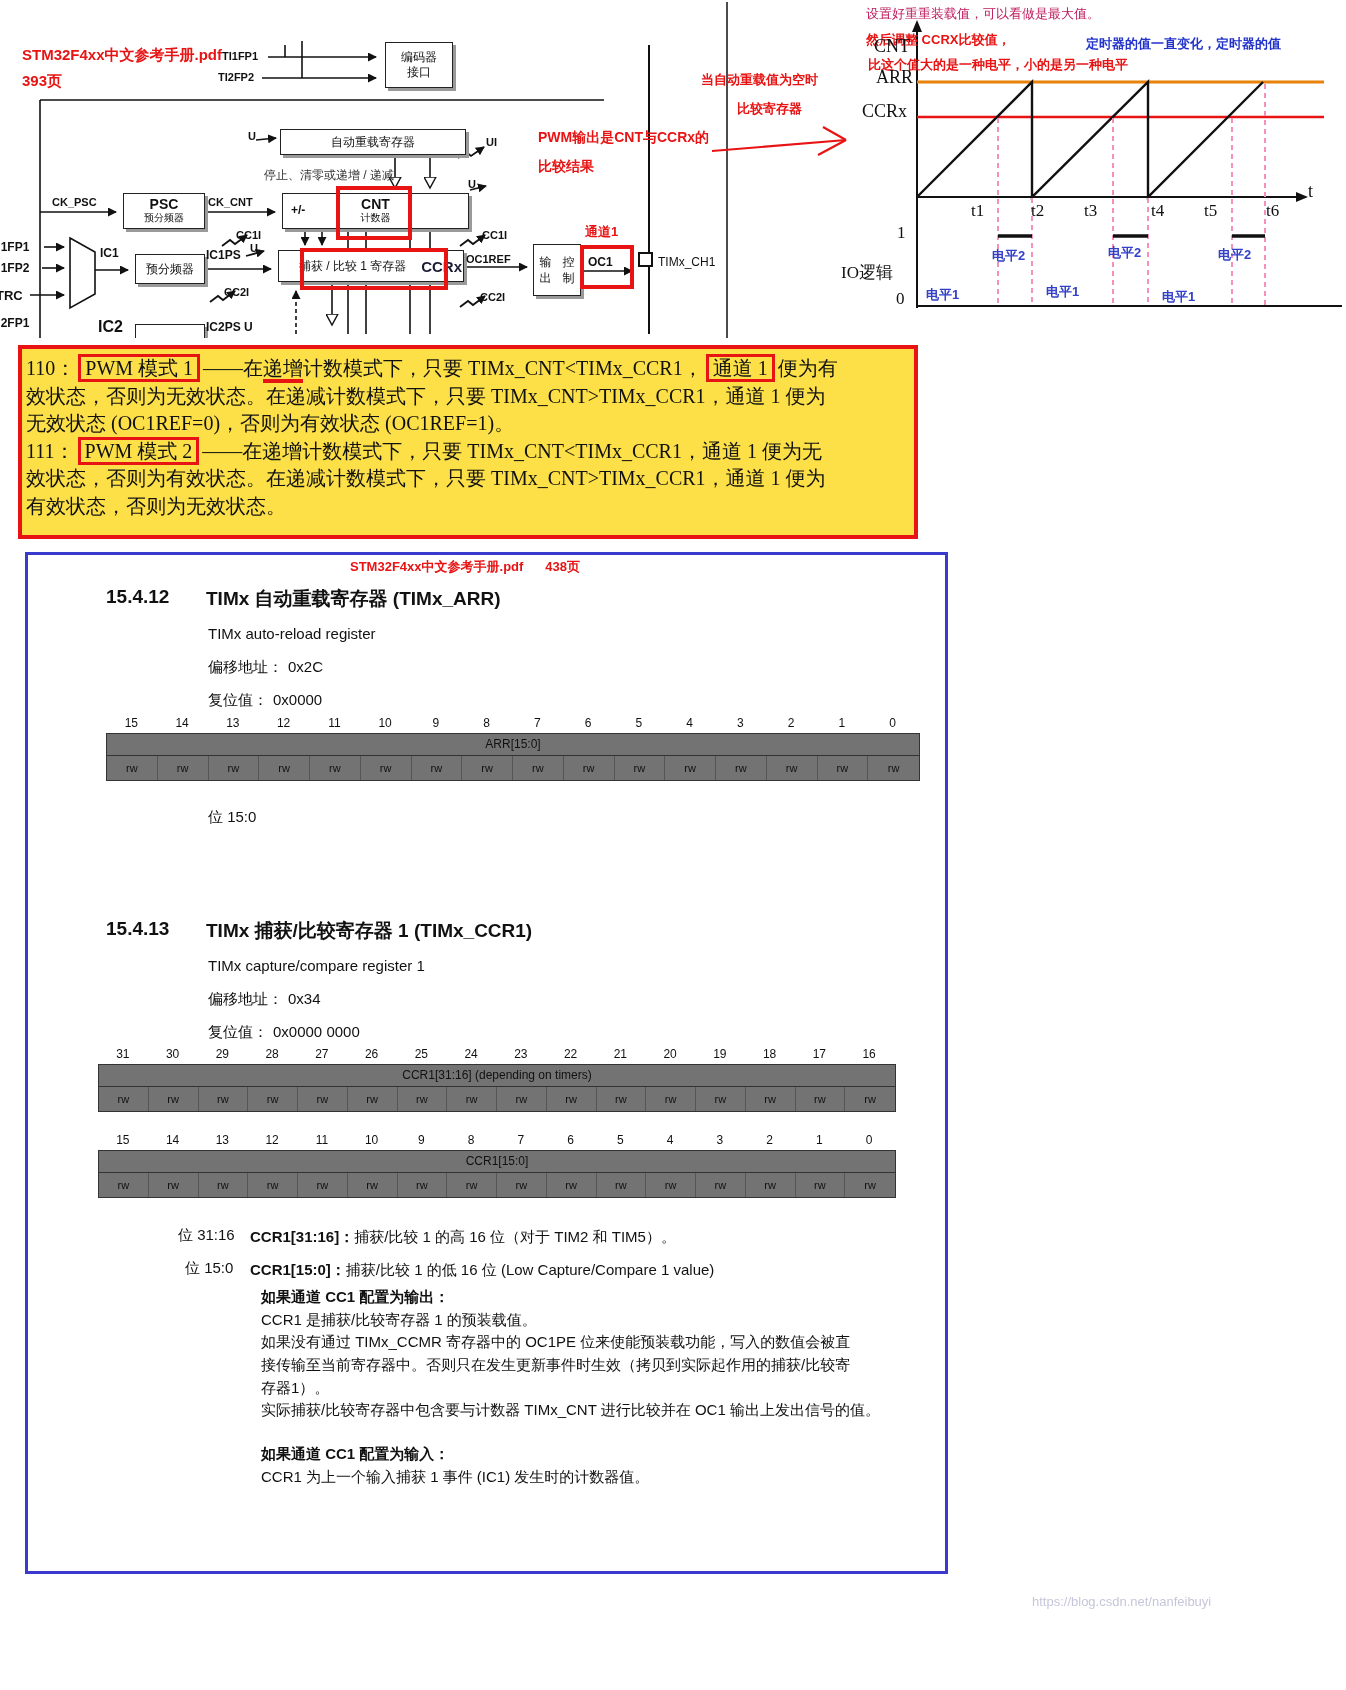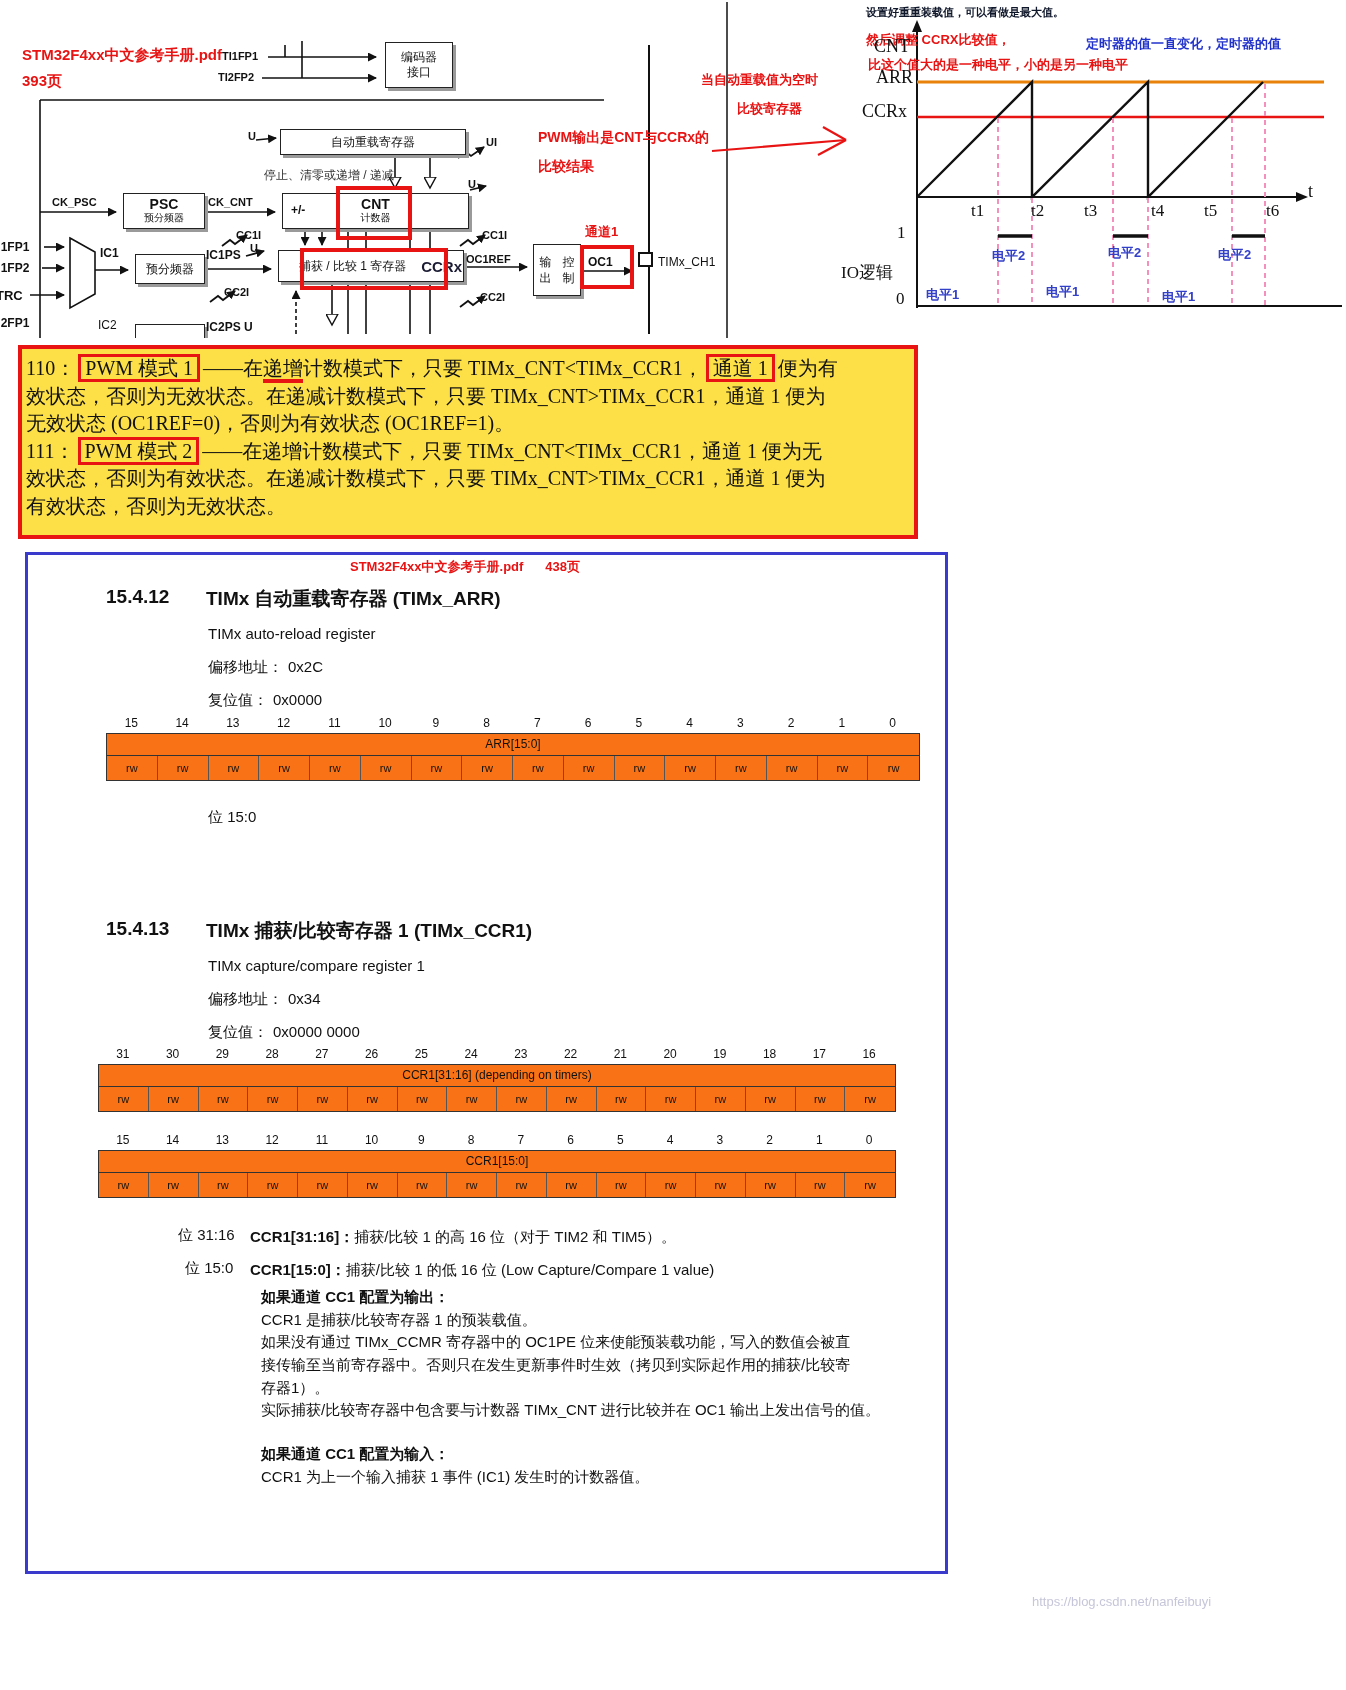--- a/index.html
+++ b/index.html
@@ -57,27 +57,27 @@
   #f-outctrl{left:533px;top:244px;width:46px;height:50px;font-size:12px;line-height:16px;}
   #f-oc1{left:588px;top:255px;font-size:12px;font-weight:bold;}
   #f-oc1rect{left:580px;top:245px;width:46px;height:36px;}
   #f-ch1lbl{left:658px;top:255px;font-size:12px;}
   #f-chan1{left:585px;top:223px;font-size:13px;font-weight:bold;color:#e81313;}
   #f-pwmnote1{left:538px;top:129px;font-size:14px;font-weight:bold;color:#e81313;}
   #f-pwmnote2{left:538px;top:158px;font-size:14px;font-weight:bold;color:#e81313;}
   #f-cc2i-l{left:224px;top:286px;}
   #f-cc2i-r{left:480px;top:291px;}
   #f-cut1{left:-10px;top:316px;font-size:12px;font-weight:bold;}
-  #f-cut2{left:98px;top:318px;font-size:12px;font-weight:normal;}
+  #f-cut2{left:98px;top:318px;font-size:16px;font-weight:bold;}
   #f-cut3{left:206px;top:320px;font-size:12px;font-weight:bold;}
   #f-presc3{left:135px;top:324px;width:68px;height:16px;font-size:11px;}
 
   
   .serif{font-family:"Liberation Serif","DejaVu Serif",serif;}
-  #w-note1{left:866px;top:5px;font-size:11px;font-weight:bold;color:#0f172a;}
+  #w-note1{left:866px;top:5px;font-size:13px;font-weight:normal;color:#be185d;}
   #w-note2a{left:866px;top:31px;font-size:13px;font-weight:bold;color:#e81313;}
   #w-note2b{left:1086px;top:35px;font-size:13px;font-weight:bold;color:#2233cc;}
   #w-note3{left:868px;top:56px;font-size:13px;font-weight:bold;color:#e81313;border-bottom:0;}
   #w-cnt{left:874px;top:36px;font-size:18px;}
   #w-arrlbl{left:701px;top:71px;font-size:13px;font-weight:bold;color:#e81313;}
   #w-arr{left:876px;top:67px;font-size:18px;}
   #w-ccrxlbl{left:737px;top:100px;font-size:13px;font-weight:bold;color:#e81313;}
   #w-ccrx{left:862px;top:101px;font-size:18px;}
   #w-t{left:1308px;top:181px;font-size:18px;}
   #w-ticks span{position:absolute;top:201px;font-size:17px;font-family:"Liberation Serif","DejaVu Serif",serif;}
@@ -109,21 +109,21 @@
   #m-s2num{left:78px;top:363px;} #m-s2title{left:178px;top:363px;}
   .body15{font-size:15px;}
   #m-s1sub{left:180px;top:70px;} #m-s1off{left:180px;top:103px;} #m-s1rst{left:180px;top:136px;}
   #m-s2sub{left:180px;top:402px;} #m-s2off{left:180px;top:435px;} #m-s2rst{left:180px;top:468px;}
   .offval{margin-left:5px;}
   .bitrow{display:grid;grid-template-columns:repeat(16,1fr);font-size:12px;}
   .bitrow span{text-align:center;}
   #m-bits1{left:78px;top:161px;width:812px;}
   #m-bits2h{left:70px;top:492px;width:796px;}
   #m-bits2l{left:70px;top:578px;width:796px;}
-  .regtable{border:1.6px solid #333;background:#f97316;}
+  .regtable{border:1.6px solid #333;background:#737373;}
   #m-tbl1{left:78px;top:178px;width:812px;}
   #m-tbl2h{left:70px;top:509px;width:796px;}
   #m-tbl2l{left:70px;top:595px;width:796px;}
   .regfield{border-bottom:1.6px solid #333;text-align:center;font-size:12px;height:21px;line-height:21px;}
   .regaccess{display:grid;grid-template-columns:repeat(16,1fr);}
   .regaccess span{border-right:1px solid #555;text-align:center;font-size:11px;height:24px;line-height:24px;}
   .regaccess span:last-child{border-right:none;}
   .dlabel{position:absolute;font-size:15px;}
   .dlines{position:absolute;font-size:15px;}
   .dlines > div{height:22.5px;line-height:22.5px;white-space:nowrap;}

